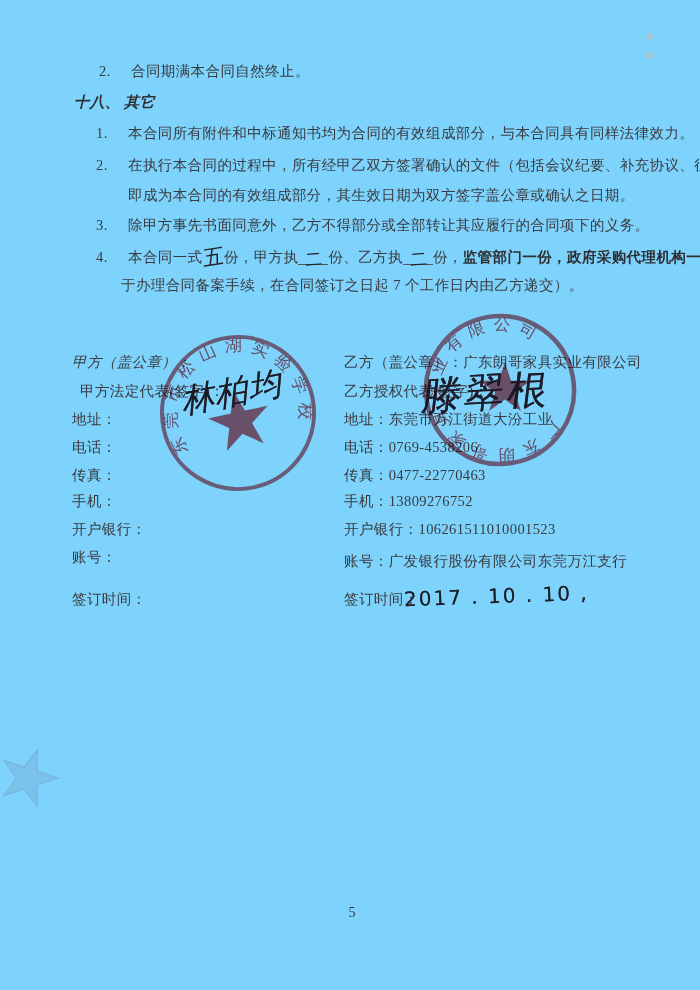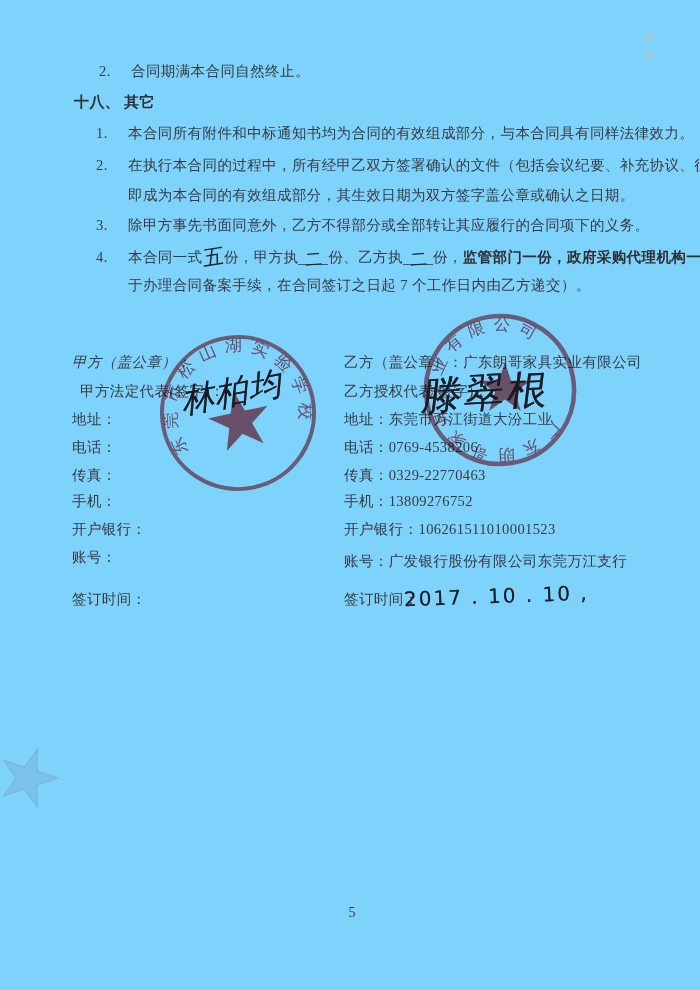--- a/index.html
+++ b/index.html
@@ -39,21 +39,21 @@
 
 <div id="page">
 
   <div class="binding-dot" style="left:646px;top:33px;"></div>
   <div class="binding-dot" style="left:646px;top:52px;"></div>
 
   <div class="line" style="left:99px;top:62px;">
     <span class="num">2.</span><span>合同期满本合同自然终止。</span>
   </div>
 
-  <div class="line heading" style="left:74px;top:93px;">
+  <div class="line heading" style="left:74px;top:93px;font-style:italic;">
     <span class="hnum">十八、</span><span>其它</span>
   </div>
 
   <div class="line" style="left:96px;top:124px;">
     <span class="num">1.</span><span>本合同所有附件和中标通知书均为合同的有效组成部分，与本合同具有同样法律效力。</span>
   </div>
 
   <div class="line" style="left:96px;top:156px;">
     <span class="num">2.</span><span>在执行本合同的过程中，所有经甲乙双方签署确认的文件（包括会议纪要、补充协议、往来信函）</span>
   </div>
@@ -61,21 +61,21 @@
     <span>即成为本合同的有效组成部分，其生效日期为双方签字盖公章或确认之日期。</span>
   </div>
 
   <div class="line" style="left:96px;top:216px;">
     <span class="num">3.</span><span>除甲方事先书面同意外，乙方不得部分或全部转让其应履行的合同项下的义务。</span>
   </div>
 
   <div class="line" style="left:96px;top:246px;">
     <span class="num">4.</span><span>本合同一式</span><span class="hand hand-num">五</span><span>份，甲方执</span><span class="blank"><span class="hand hand-two">二</span></span><span>份、乙方执</span><span class="blank"><span class="hand hand-two">二</span></span><span>份，</span><span class="bold">监管部门一份，政府采购代理机构一份</span>
   </div>
-  <div class="line" style="left:128px;top:276px;">
+  <div class="line" style="left:121px;top:276px;">
     <span>于办理合同备案手续，在合同签订之日起 7 个工作日内由乙方递交）。</span>
   </div>
 
 
   <div class="line" style="left:72px;top:353px;font-style:italic;"><span>甲方（盖公章）：</span></div>
   <div class="line" style="left:80px;top:382px;"><span>甲方法定代表(签字)：</span></div>
   <div class="line" style="left:72px;top:410px;"><span>地址：</span></div>
   <div class="line" style="left:72px;top:438px;"><span>电话：</span></div>
   <div class="line" style="left:72px;top:466px;"><span>传真：</span></div>
   <div class="line" style="left:72px;top:492px;"><span>手机：</span></div>
@@ -87,21 +87,21 @@
     <span class="label">乙方（盖公章）：</span><span>广东朗哥家具实业有限公司</span>
   </div>
   <div class="line" style="left:344px;top:382px;"><span>乙方授权代表(签字)：</span></div>
   <div class="line" style="left:344px;top:410px;">
     <span class="label">地址：</span><span>东莞市万江街道大汾工业</span>
   </div>
   <div class="line" style="left:344px;top:438px;">
     <span class="label">电话：</span><span>0769-4538206</span>
   </div>
   <div class="line" style="left:344px;top:466px;">
-    <span class="label">传真：</span><span>0329-22770463</span>
+    <span class="label">传真：</span><span>0477-22770463</span>
   </div>
   <div class="line" style="left:344px;top:492px;">
     <span class="label">手机：</span><span>13809276752</span>
   </div>
   <div class="line" style="left:344px;top:520px;">
     <span class="label">开户银行：</span><span>106261511010001523</span>
   </div>
   <div class="line" style="left:344px;top:552px;">
     <span class="label">账号：</span><span>广发银行股份有限公司东莞万江支行</span>
   </div>

